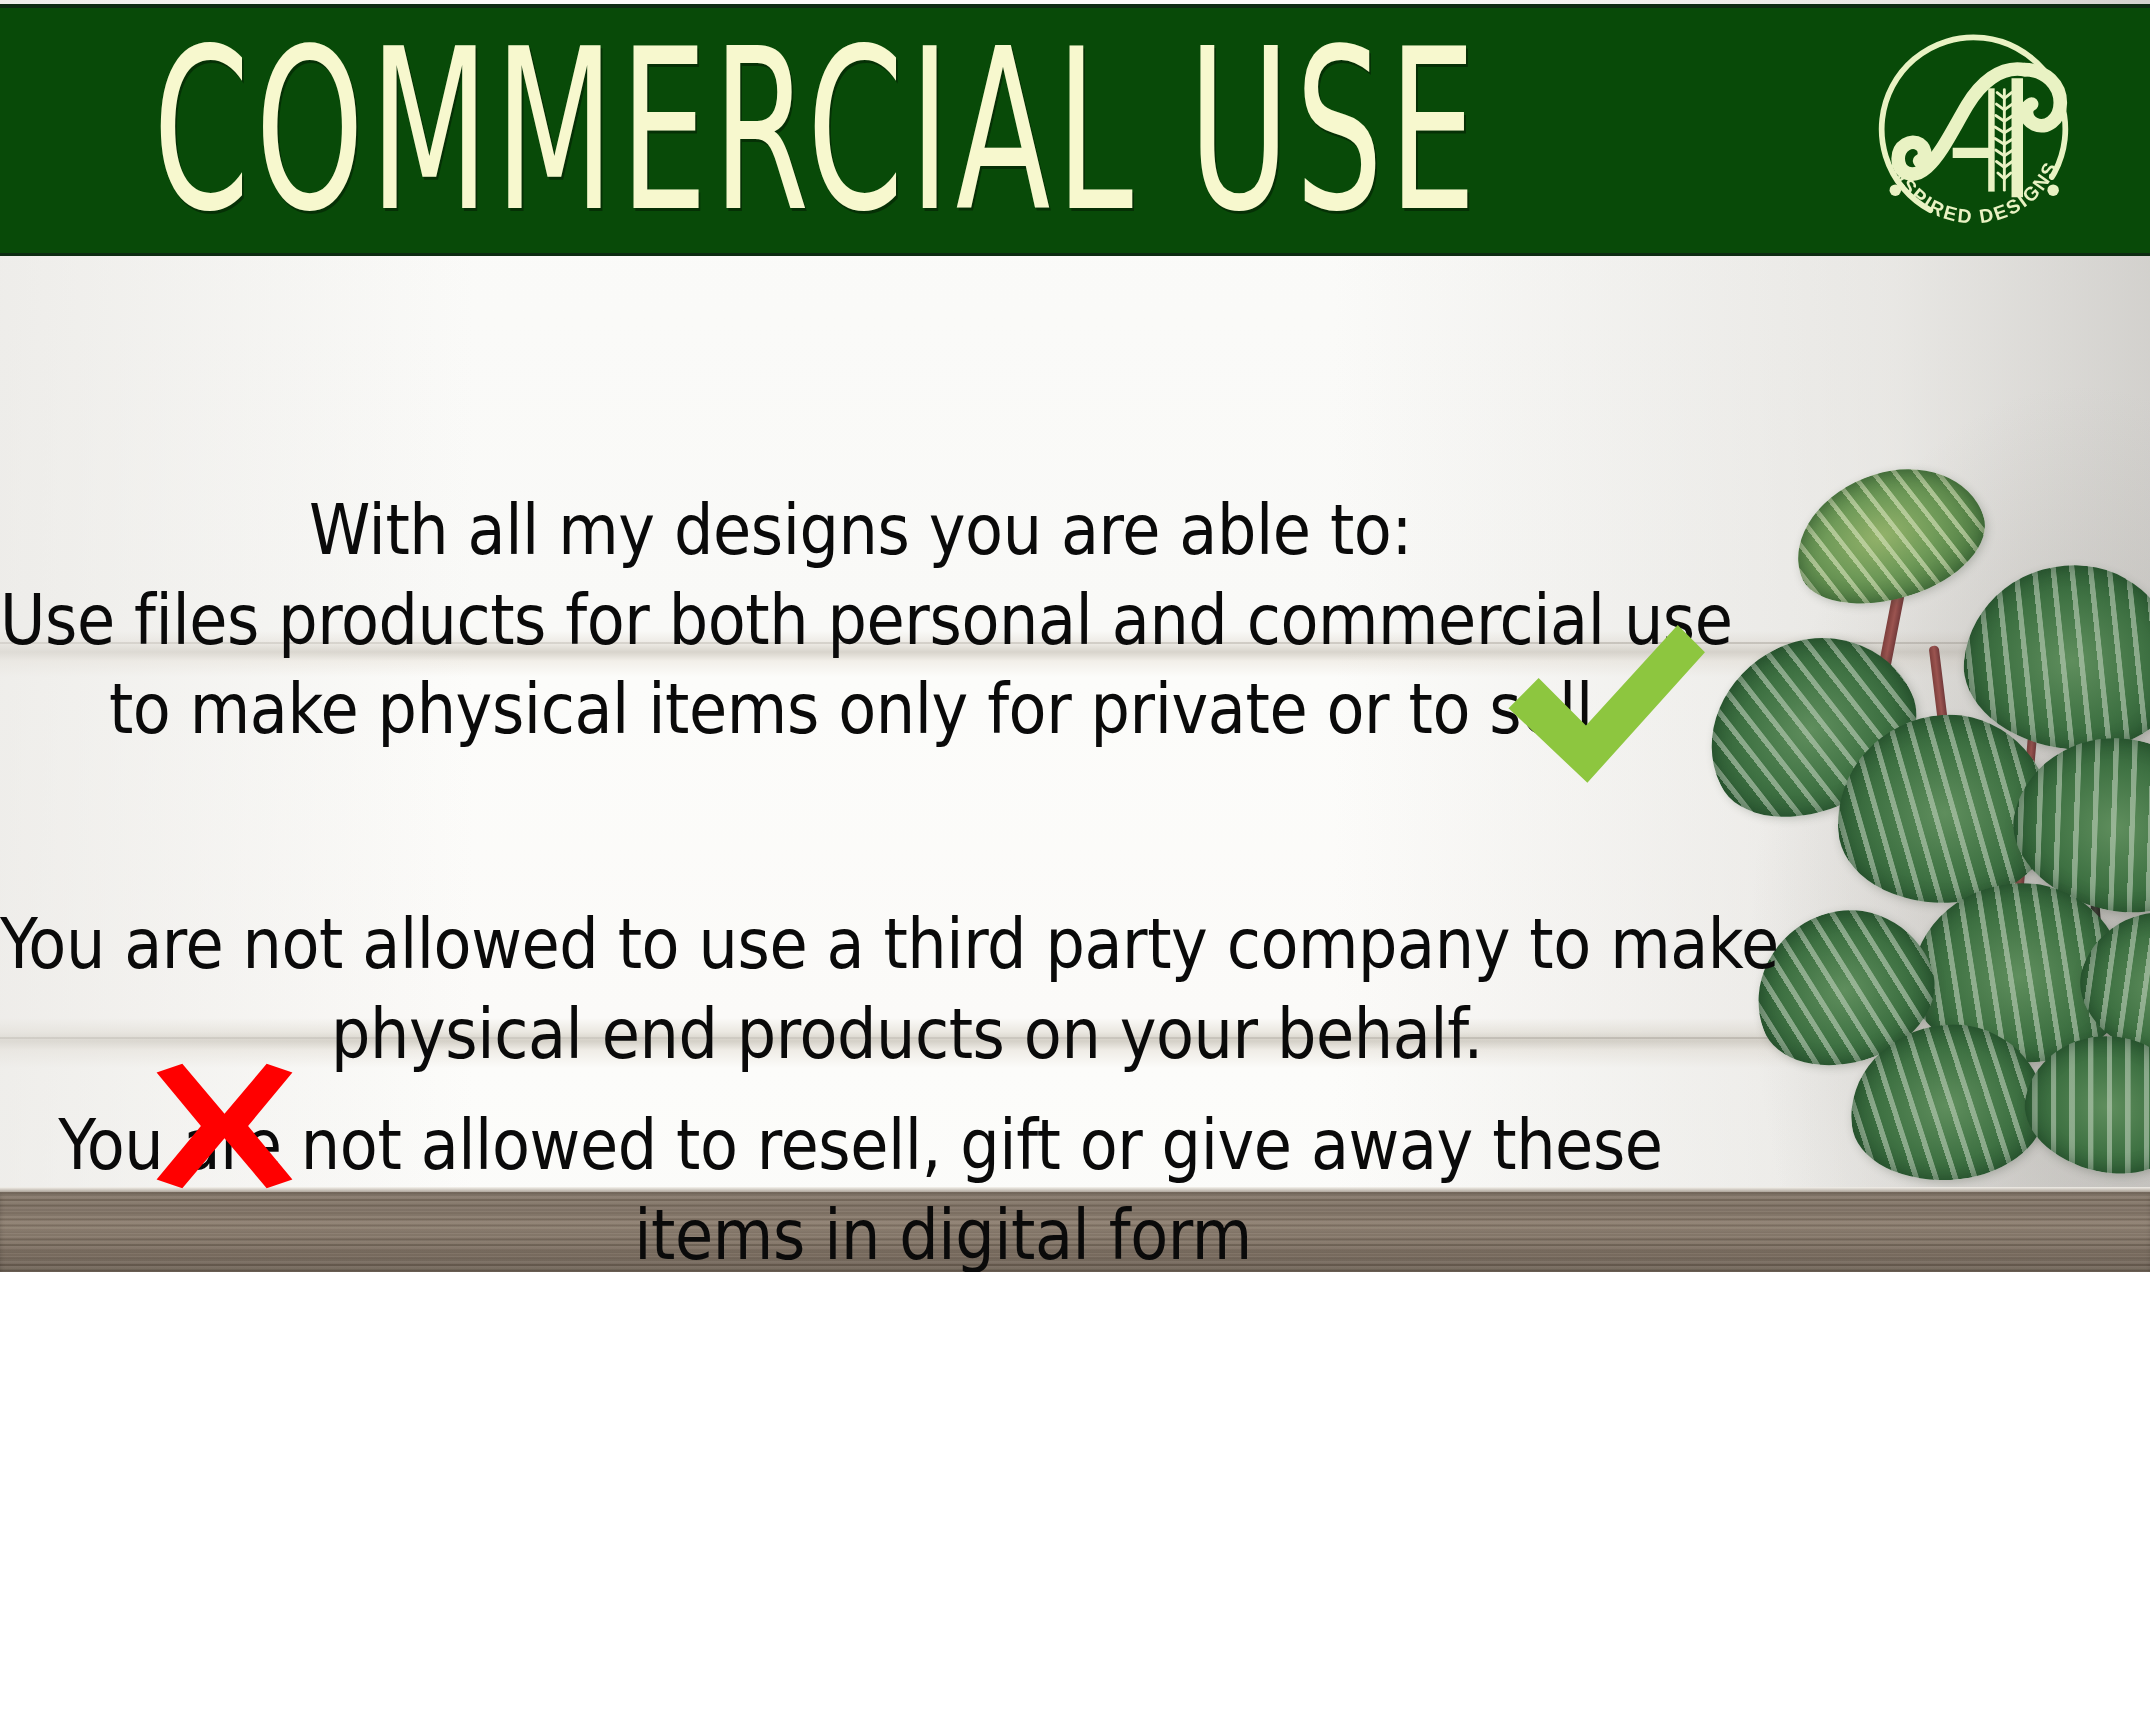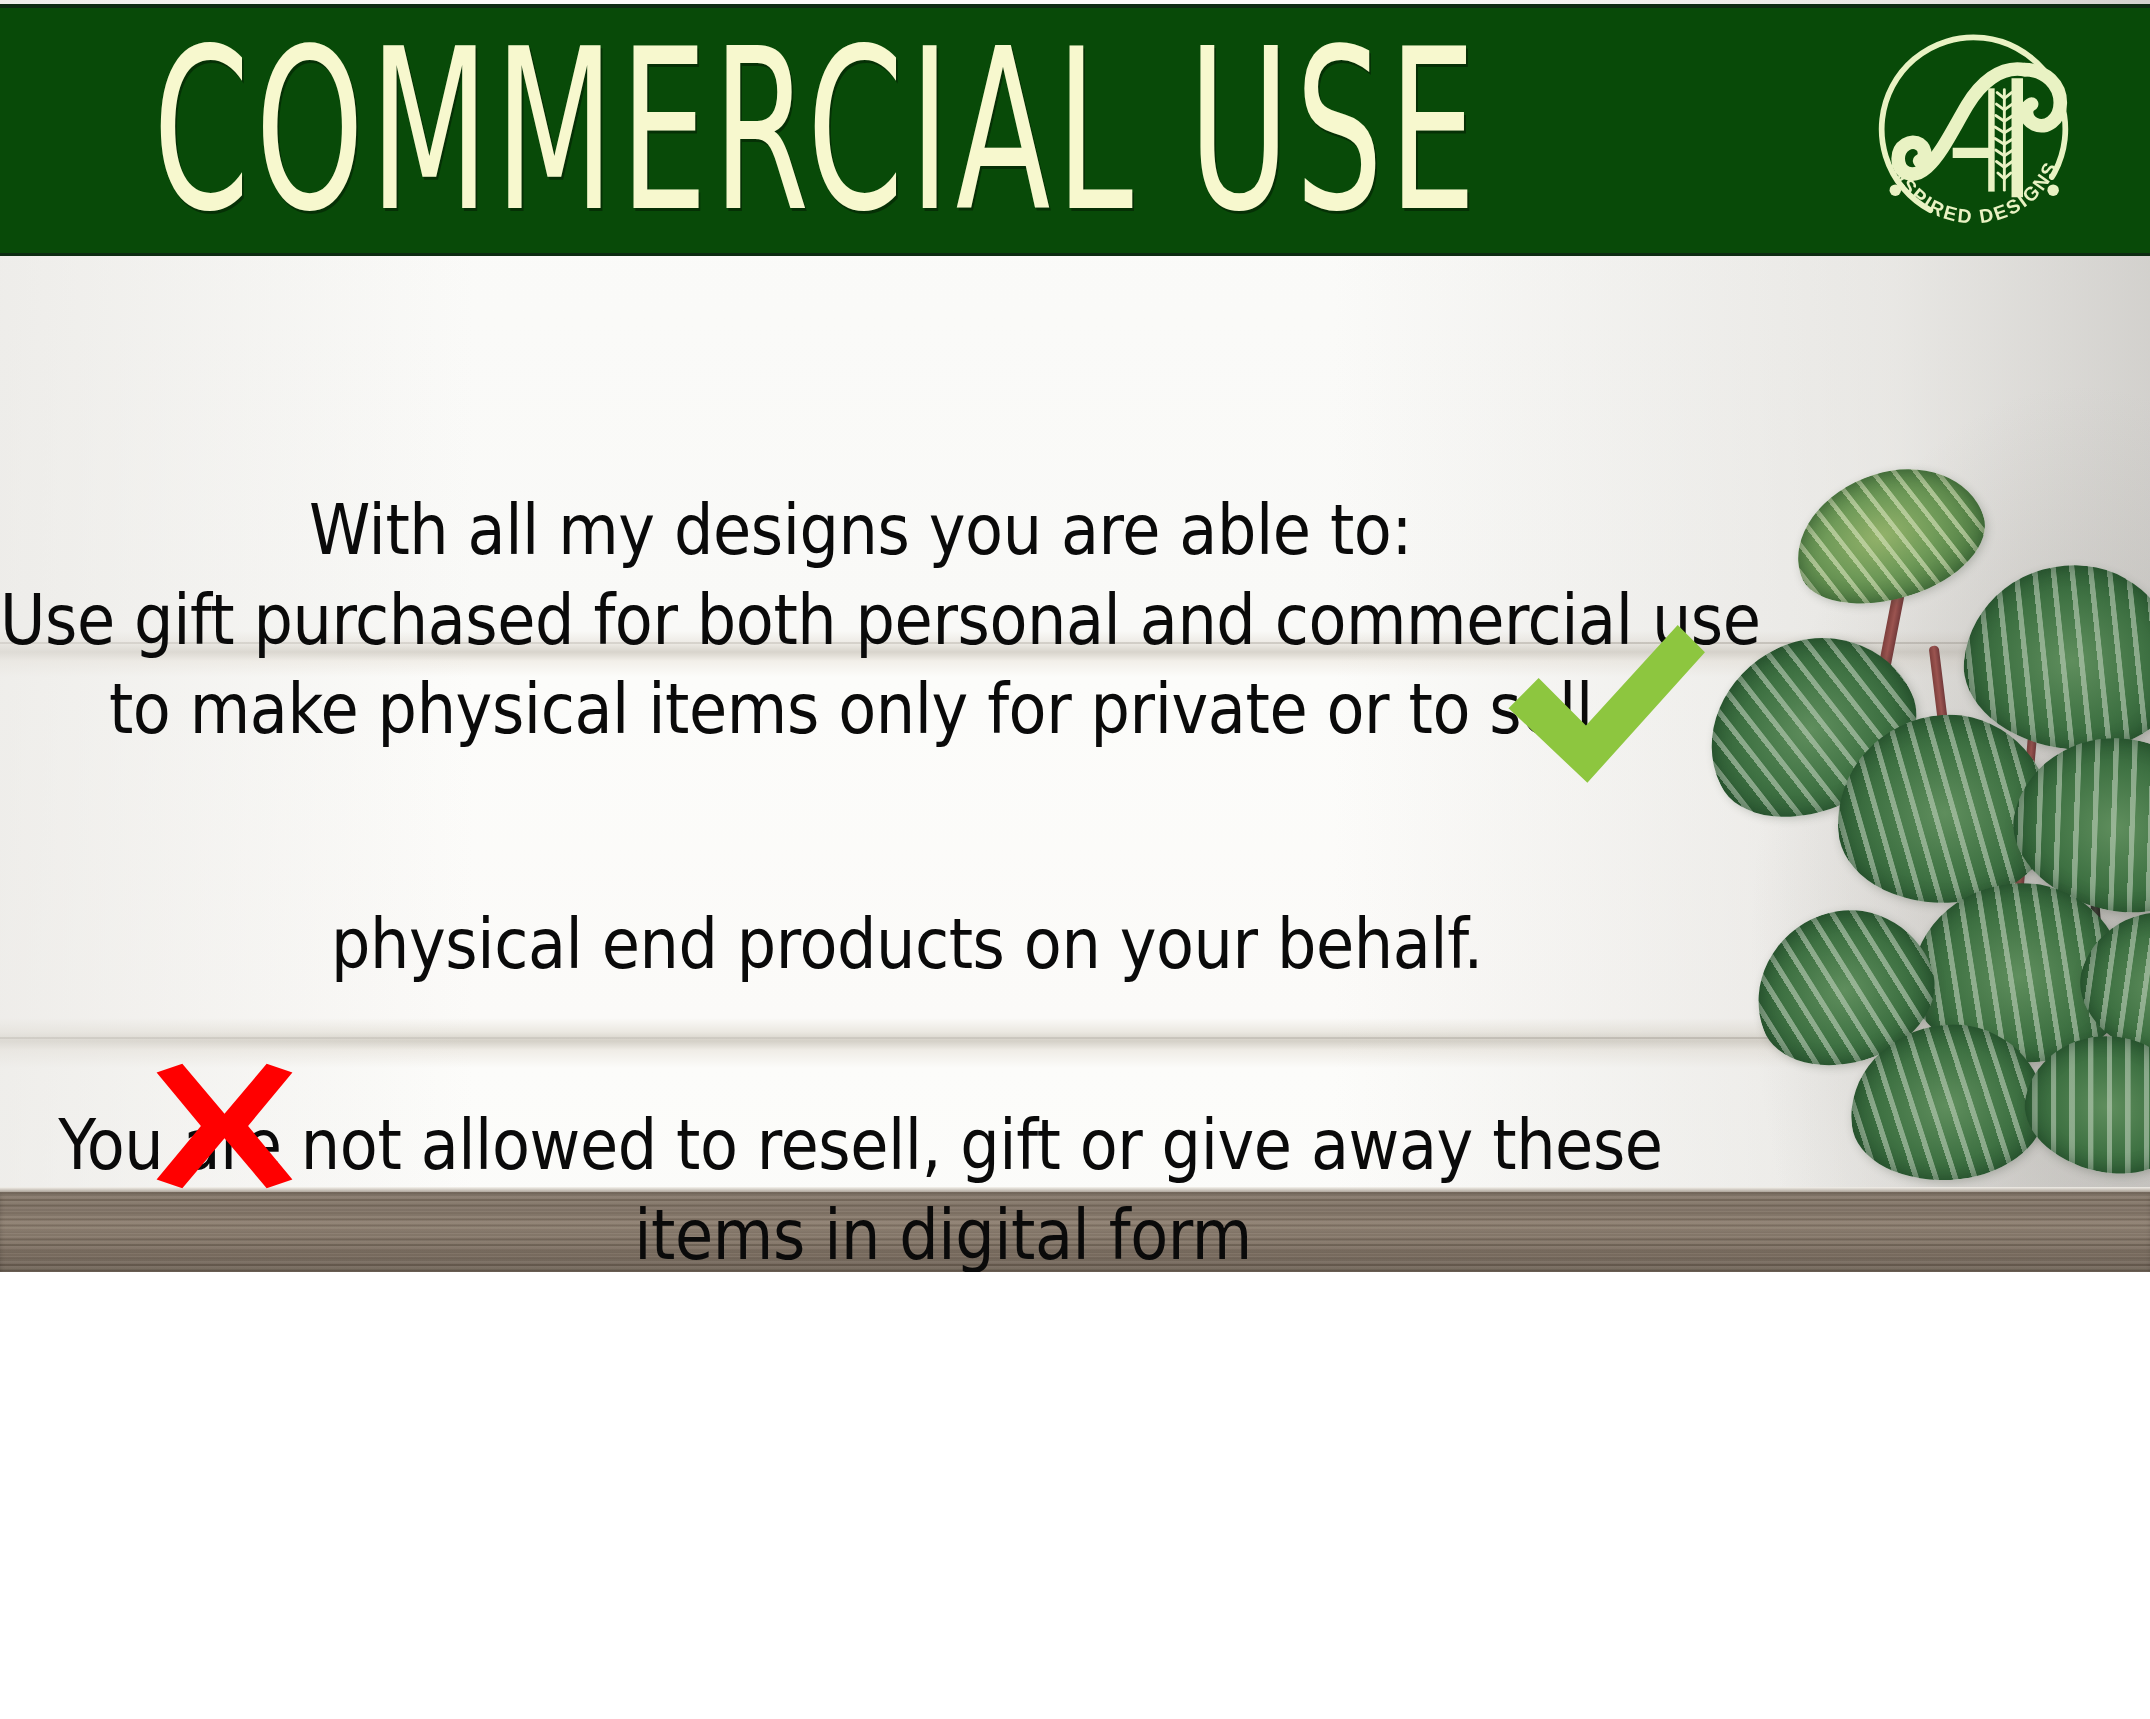--- a/index.html
+++ b/index.html
@@ -321,27 +321,28 @@
         </text>
       </svg>
     </div>
   </div>
 
   <div class="body-text">
 
     <div class="allowed-block">
       <div class="para">
         <span class="line">With all my designs you are able to:</span>
-        <span class="line">Use gift purchased for both personal and commercial use</span>
+        <span class="line">Use files products for both personal and commercial use</span>
         <span class="line">to make physical items only for private or to sell.</span>
       </div>
     </div>
 
     <div class="notallowed-block1">
       <div class="para">
+        <span class="line">You are not allowed to use a third party company to make</span>
         <span class="line" style="padding-left:93px;">physical end products on your behalf.</span>
       </div>
     </div>
 
     <div class="notallowed-block2">
       <div class="para">
         <span class="line">You are not allowed to resell, gift or give away these</span>
         <span class="line" style="padding-left:165px;">items in digital form</span>
       </div>
     </div>

